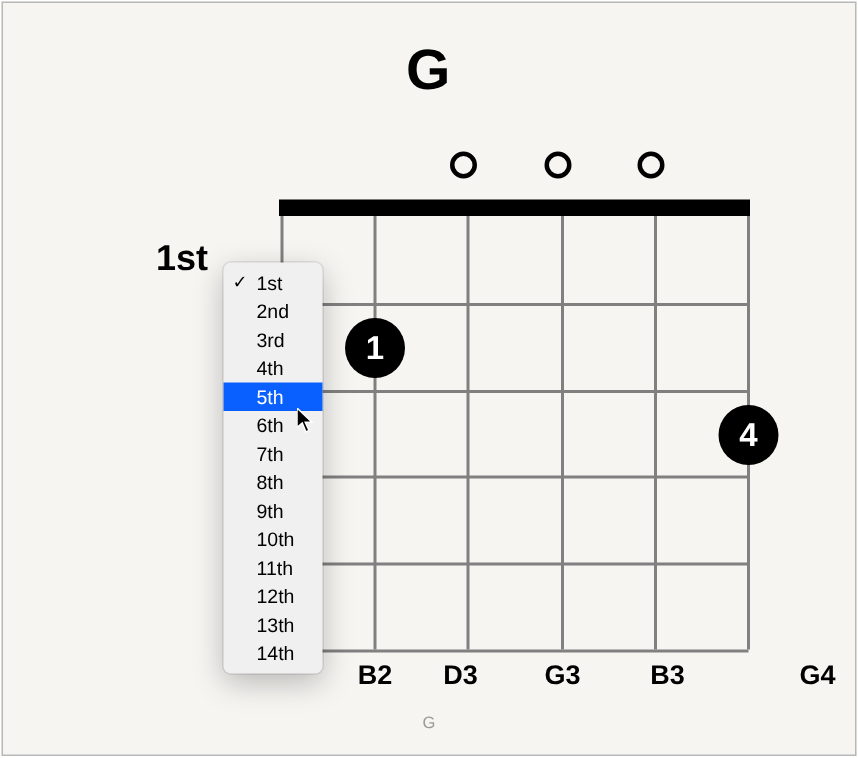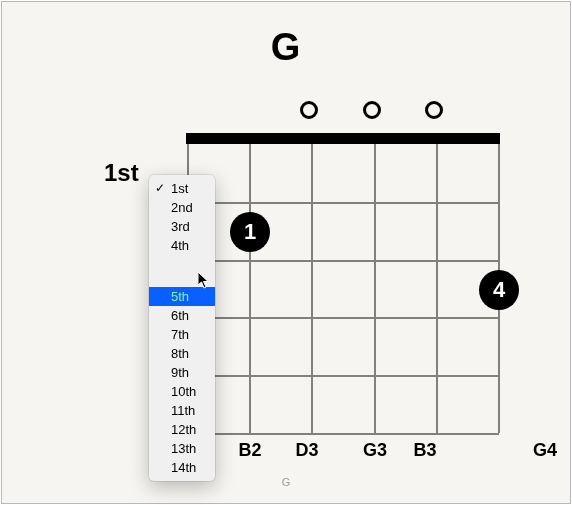--- a/index.html
+++ b/index.html
@@ -95,21 +95,21 @@
     font-size: 13px;
     color: #000;
   }
   .dd-item {
     position: relative;
     height: 19px;
     line-height: 19px;
     padding-left: 22px;
     cursor: default;
   }
-  .dd-item.selected { background: #0a60ff; color: #86efac; margin-top: 32px; }
+  .dd-item.selected { background: #0a60ff; color: #ffffff; }
   .dd-check {
     position: absolute;
     left: 6px; top: 0;
     font-size: 12px;
     line-height: 19px;
   }
   .cursor {
     position: absolute;
     left: 196px; top: 270px;
     width: 14px; height: 18px;
@@ -147,21 +147,21 @@
       <div class="vline" style="left: 496px;"></div>
     </div>
   <div id="dots">
       <div class="dot" style="left: 228px; top: 210px;">1</div>
       <div class="dot" style="left: 477px; top: 267.5px;">4</div>
     </div>
   <div id="notes">
       <div class="string-note" style="left: 233px;">B2</div>
       <div class="string-note" style="left: 290px;">D3</div>
       <div class="string-note" style="left: 358px;">G3</div>
-      <div class="string-note" style="left: 408px;">B3</div>
+      <div class="string-note" style="left: 428px;">B3</div>
       <div class="string-note" style="left: 482px; margin-left: 46px;">G4</div>
     </div>
 
   <div class="caption">G</div>
 
   <div class="dropdown">
     <div id="dd-items">
         <div class="dd-item"><span class="dd-check">✓</span><span>1st</span></div>
         <div class="dd-item"><span>2nd</span></div>
         <div class="dd-item"><span>3rd</span></div>

